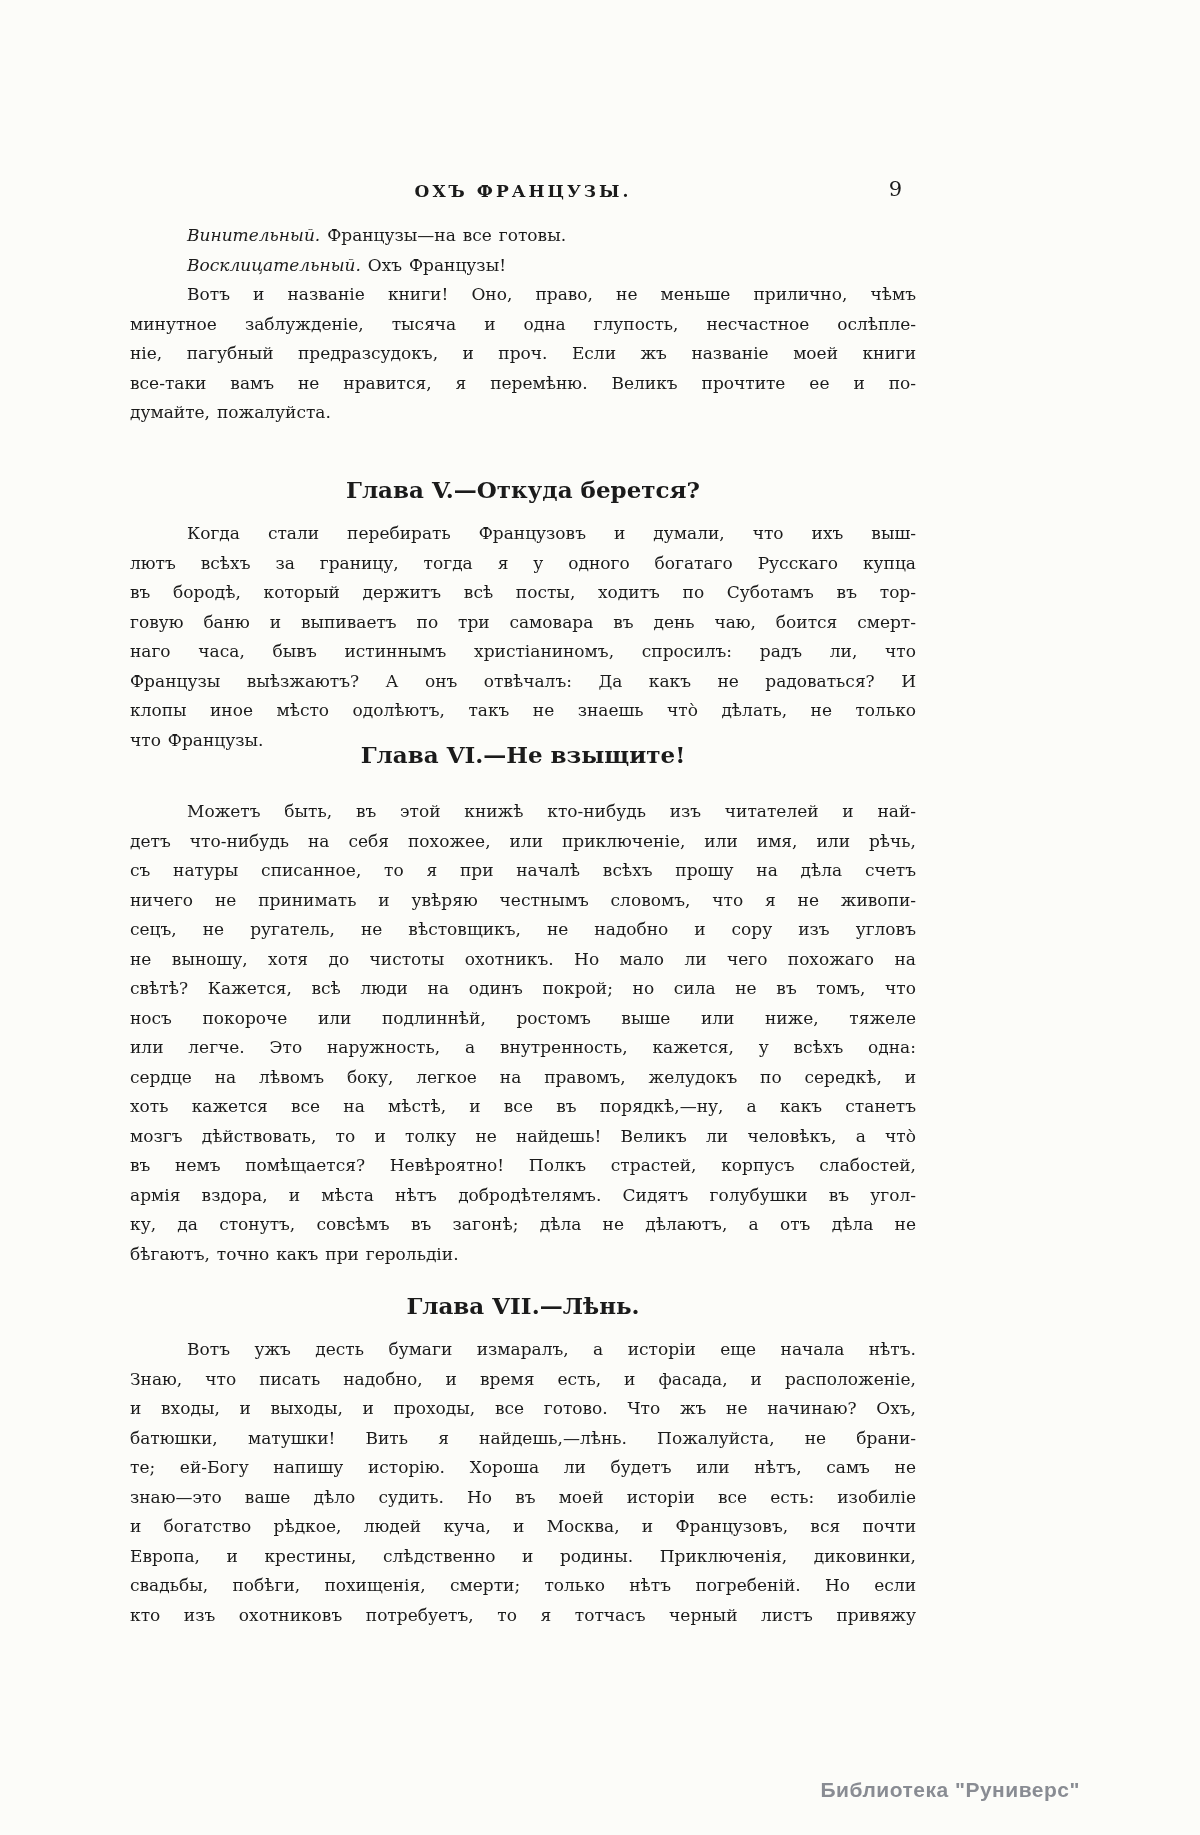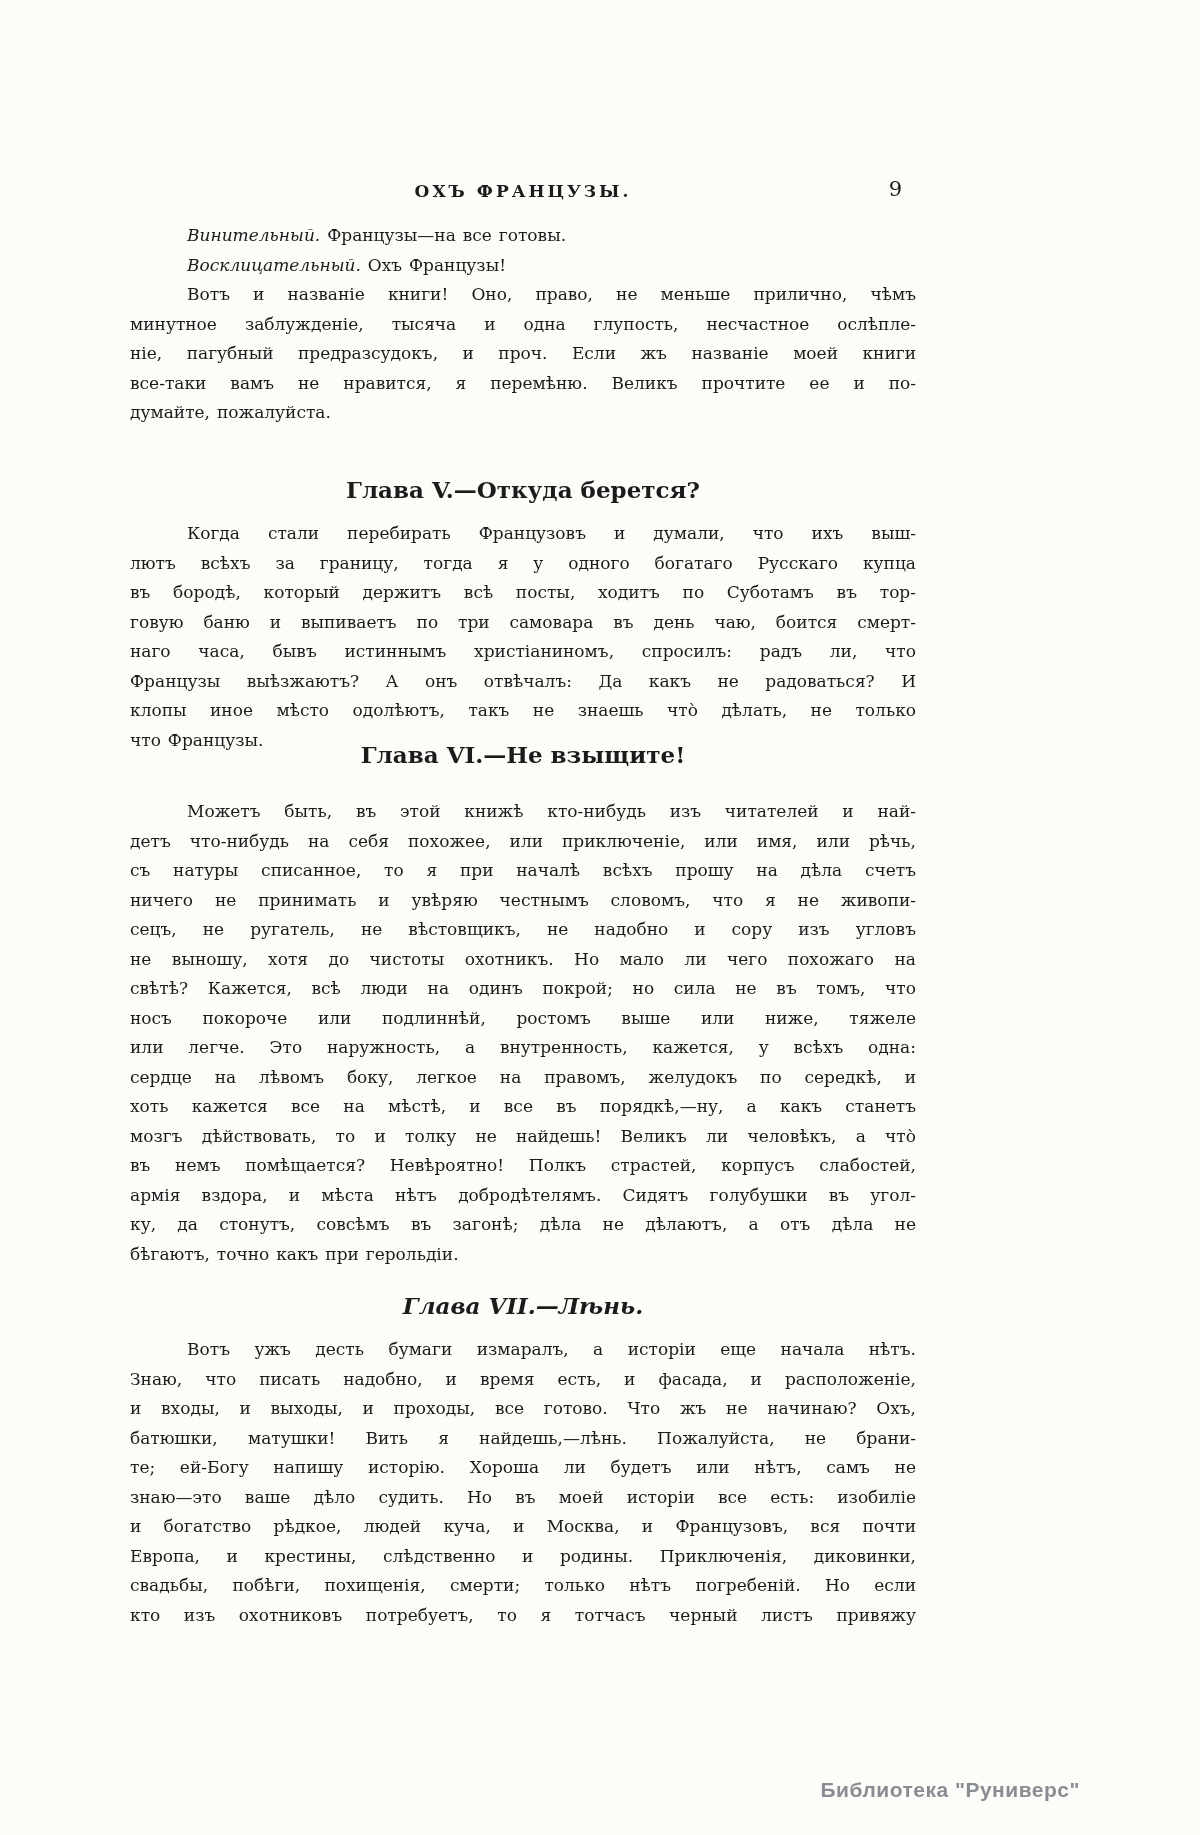--- a/index.html
+++ b/index.html
@@ -33,21 +33,21 @@
   #para-vi  { top: 797px; }
   #para-vii { top: 1335px; }
 
   .chapter {
     position: absolute; left: 130px; width: 786px; margin: 0;
     text-align: center;
     font-size: 23px; font-weight: bold; line-height: 27px;
   }
   #ch-v   { top: 476px; }
   #ch-vi  { top: 741px; }
-  #ch-vii { top: 1292px; font-style: italic; }
+  #ch-vii { top: 1292px; }
 
   .tline { width: 100%; white-space: normal; }
   .tline.indent { text-indent: 57px; }
   .tline.fill { text-align: justify; text-align-last: justify; }
   .tline em { font-style: italic; }
 
   .watermark {
     position: absolute; right: 120px; top: 1778px;
     font-family: "Liberation Sans", sans-serif;
     font-weight: bold; font-size: 21px; letter-spacing: 0.5px;

